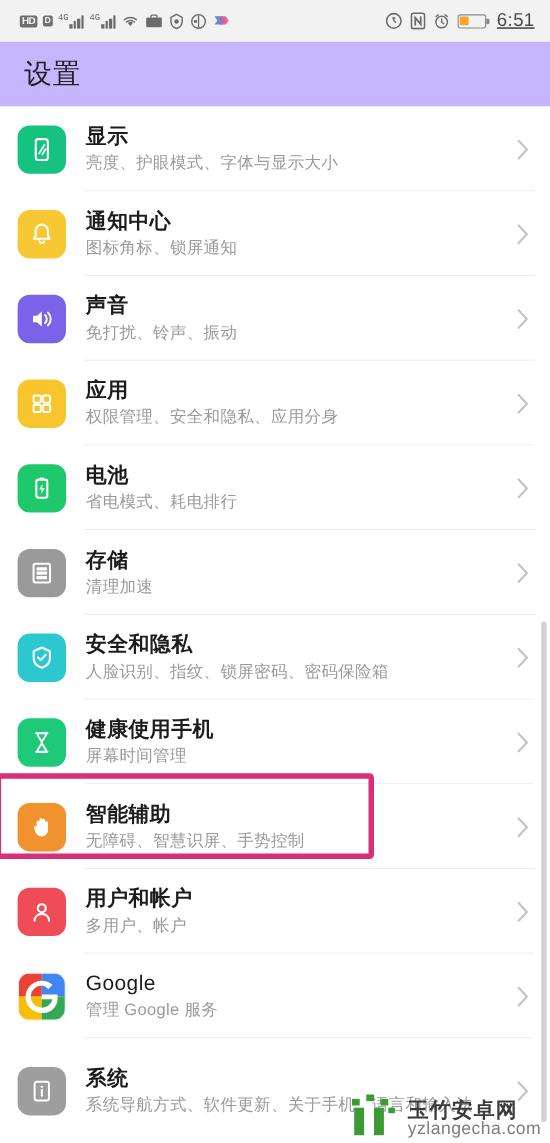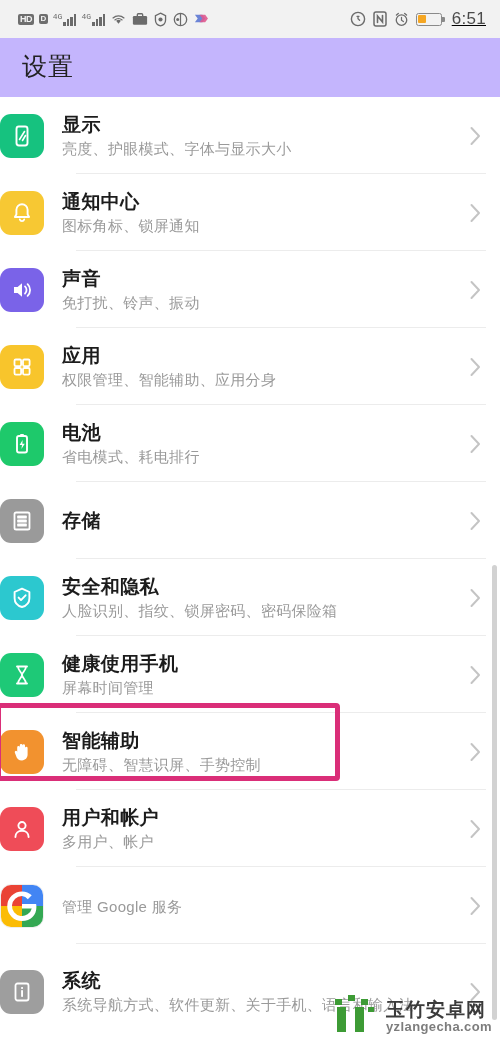--- a/index.html
+++ b/index.html
@@ -49,21 +49,21 @@
   
   .pagetitle{
     font-size:25px; color:#222; padding:12px 0 14px 22px; letter-spacing:1px;
     background:#c4b5fd;
   }
 
   
   .list{ position:relative; background:#fff; }
   .row{
     position:relative; display:flex; align-items:center;
-    height:77px; padding-right:14px; background:#fff;
+    height:77px; padding-left:16px; padding-right:14px; background:#fff;
   }
   .row .divider{
     position:absolute; left:76px; right:14px; bottom:0; height:1px; background:#ececec;
   }
   .icon{
     width:44px; height:44px; border-radius:11px; flex:0 0 44px;
     display:flex; align-items:center; justify-content:center; margin-right:18px;
   }
   .texts{ flex:1 1 auto; min-width:0; }
   .ttl{ font-size:19px; color:#1c1c1c; font-weight:bold; line-height:23px; letter-spacing:.4px; }
@@ -84,21 +84,21 @@
   }
 
   
   .watermark{
     position:absolute; right:8px; bottom:6px; display:flex; align-items:flex-end; z-index:6;
   }
   .wm-logo{ position:relative; width:46px; height:40px; margin-right:5px; }
   .wm-logo i{ position:absolute; background:#3d9b35; }
   .wm-txt{ display:flex; flex-direction:column; align-items:flex-start; }
   .wm-cn{ font-size:19px; font-weight:bold; color:#3b3b3b; letter-spacing:1px; line-height:21px; }
-  .wm-en{ font-size:13px; color:#7d7d7d; letter-spacing:.4px; line-height:13px;font-weight:bold; }
+  .wm-en{ font-size:16px; color:#7d7d7d; letter-spacing:.4px; line-height:13px; }
 </style>
 </head>
 <body>
 
 <div id="screen">
 
   <div class="statusbar">
     <div class="sb-left">
       <span class="hd-badge">HD</span>
       <span class="vo-badge">D</span>
@@ -245,21 +245,21 @@
       <span class="icon" style="background:#f8c52c">
         <svg width="26" height="26" viewBox="0 0 26 26">
             <rect x="5.5" y="5.5" width="6.6" height="6.6" rx="1.3" stroke="#fff" stroke-width="1.8" fill="none"></rect>
             <rect x="14" y="5.5" width="6.6" height="6.6" rx="1.3" stroke="#fff" stroke-width="1.8" fill="none"></rect>
             <rect x="5.5" y="14" width="6.6" height="6.6" rx="1.3" stroke="#fff" stroke-width="1.8" fill="none"></rect>
             <rect x="14" y="14" width="6.6" height="6.6" rx="1.3" stroke="#fff" stroke-width="1.8" fill="none"></rect>
           </svg>
       </span>
       <span class="texts">
         <span class="ttl" style="display:block">应用</span>
-        <span class="sub" style="display:block">权限管理、智能辅助、应用分身</span>
+        <span class="sub" style="display:block">权限管理、安全和隐私、应用分身</span>
       </span>
       <span class="chev">
         <svg width="13" height="22" viewBox="0 0 13 22">
             <path d="M2.5 3 10 11l-7.5 8" stroke="#c4c4c4" stroke-width="2" fill="none" stroke-linecap="round" stroke-linejoin="round"></path>
           </svg>
       </span>
       <span class="divider"></span>
     </div>
 
     <div class="row">
@@ -286,20 +286,21 @@
       <span class="icon" style="background:#9a9a9a">
         <svg width="26" height="26" viewBox="0 0 26 26">
             <rect x="5.5" y="4.5" width="15" height="17" rx="1.6" stroke="#fff" stroke-width="1.8" fill="none"></rect>
             <rect x="8.2" y="7.6" width="9.6" height="3" rx="0.7" fill="#fff"></rect>
             <rect x="8.2" y="11.6" width="9.6" height="3" rx="0.7" fill="#fff"></rect>
             <rect x="8.2" y="15.6" width="9.6" height="3" rx="0.7" fill="#fff"></rect>
           </svg>
       </span>
       <span class="texts">
         <span class="ttl" style="display:block">存储</span>
+        <span class="sub" style="display:block">清理加速</span>
       </span>
       <span class="chev">
         <svg width="13" height="22" viewBox="0 0 13 22">
             <path d="M2.5 3 10 11l-7.5 8" stroke="#c4c4c4" stroke-width="2" fill="none" stroke-linecap="round" stroke-linejoin="round"></path>
           </svg>
       </span>
       <span class="divider"></span>
     </div>
 
     <div class="row">
@@ -381,20 +382,21 @@
       <span class="icon" style="background:#fff;border:1px solid #eee;overflow:hidden;position:relative">
         <svg width="44" height="44" viewBox="0 0 44 44">
           <rect x="0" y="0" width="22" height="22" fill="#ea4335"></rect>
           <rect x="22" y="0" width="22" height="22" fill="#4285f4"></rect>
           <rect x="0" y="22" width="22" height="22" fill="#fbbc05"></rect>
           <rect x="22" y="22" width="22" height="22" fill="#34a853"></rect>
           <path d="M22 11.5a10.5 10.5 0 1 0 10.2 13h-10.2v-4.6h14.8c.2 1 .3 2 .3 3.1 0 8.6-5.8 14.7-15.1 14.7A15.2 15.2 0 1 1 22 6.8c4.1 0 7.5 1.5 10.2 4l-4.1 4.1A8.6 8.6 0 0 0 22 11.5z" fill="#ffffff"></path>
         </svg>
       </span>
       <span class="texts">
+        <span class="ttl" style="display:block;font-weight:normal">Google</span>
         <span class="sub" style="display:block">管理 Google 服务</span>
       </span>
       <span class="chev">
         <svg width="13" height="22" viewBox="0 0 13 22">
             <path d="M2.5 3 10 11l-7.5 8" stroke="#c4c4c4" stroke-width="2" fill="none" stroke-linecap="round" stroke-linejoin="round"></path>
           </svg>
       </span>
       <span class="divider"></span>
     </div>
 

